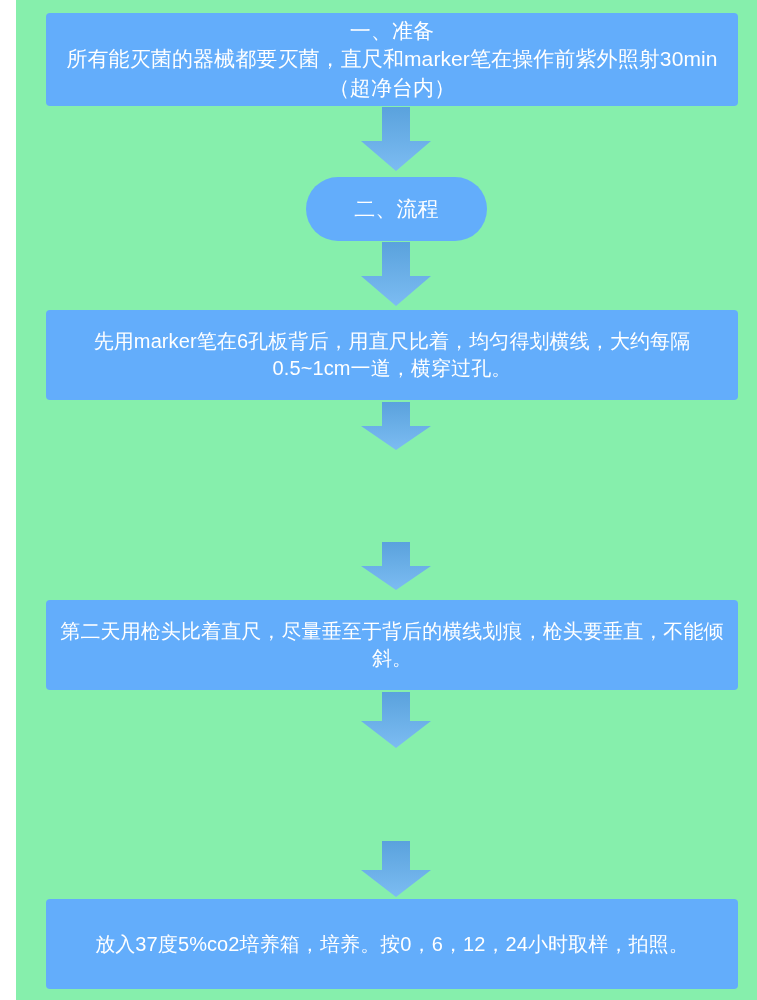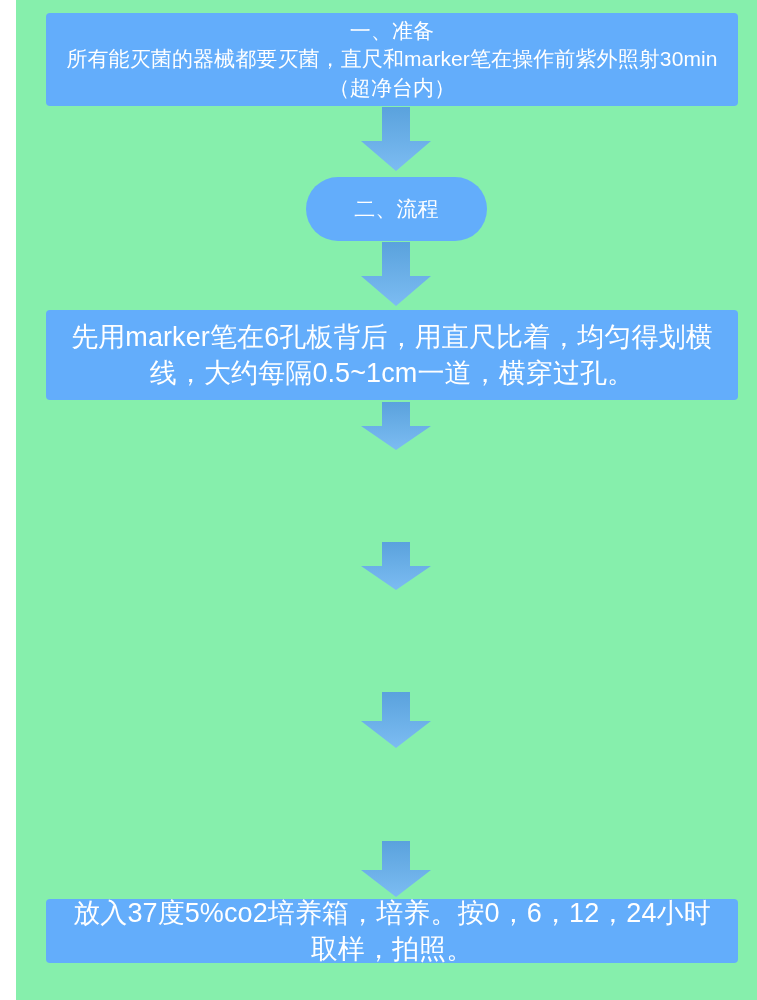--- a/index.html
+++ b/index.html
@@ -29,21 +29,21 @@
     box-sizing: border-box;
     background: #63adfb;
     border-radius: 4px;
     color: #ffffff;
     display: flex;
     align-items: center;
     justify-content: center;
     text-align: center;
     padding: 4px 14px;
     line-height: 1.34;
-    font-size: 27px;
+    font-size: 20px;
     letter-spacing: 0.1px;
     white-space: pre-line;
     -webkit-font-smoothing: antialiased;
   }
 
   .node.wide {
     left: 30px;
     width: 692px;
   }
 
@@ -113,20 +113,21 @@
       <defs>
         <linearGradient id="ag4" x1="0" y1="0" x2="0" y2="1">
           <stop offset="0%" stop-color="#5aa2dd"></stop>
           <stop offset="100%" stop-color="#7cbcf2"></stop>
         </linearGradient>
       </defs>
       <polygon points="21,0 49,0 49,24 70,24 35,48 0,24 21,24" fill="url(#ag4)"></polygon>
     </svg>
   </div>
 
+  <div class="node wide" style="top:600px; height:90px;">第二天用枪头比着直尺，尽量垂至于背后的横线划痕，枪头要垂直，不能倾斜。</div>
 
   <div class="arrow" style="left:345px; top:692px; width:70px; height:56px;">
     <svg viewBox="0 0 70 56" preserveAspectRatio="none" aria-hidden="true">
       <defs>
         <linearGradient id="ag5" x1="0" y1="0" x2="0" y2="1">
           <stop offset="0%" stop-color="#5aa2dd"></stop>
           <stop offset="100%" stop-color="#7cbcf2"></stop>
         </linearGradient>
       </defs>
       <polygon points="21,0 49,0 49,29 70,29 35,56 0,29 21,29" fill="url(#ag5)"></polygon>
@@ -139,15 +140,15 @@
       <defs>
         <linearGradient id="ag6" x1="0" y1="0" x2="0" y2="1">
           <stop offset="0%" stop-color="#5aa2dd"></stop>
           <stop offset="100%" stop-color="#7cbcf2"></stop>
         </linearGradient>
       </defs>
       <polygon points="21,0 49,0 49,29 70,29 35,56 0,29 21,29" fill="url(#ag6)"></polygon>
     </svg>
   </div>
 
-  <div class="node wide" style="top:899px; height:64px;">放入37度5%co2培养箱，培养。按0，6，12，24小时取样，拍照。</div>
+  <div class="node wide" style="top:899px; height:90px;">放入37度5%co2培养箱，培养。按0，6，12，24小时取样，拍照。</div>
 
 </div>
 
 </body></html>

